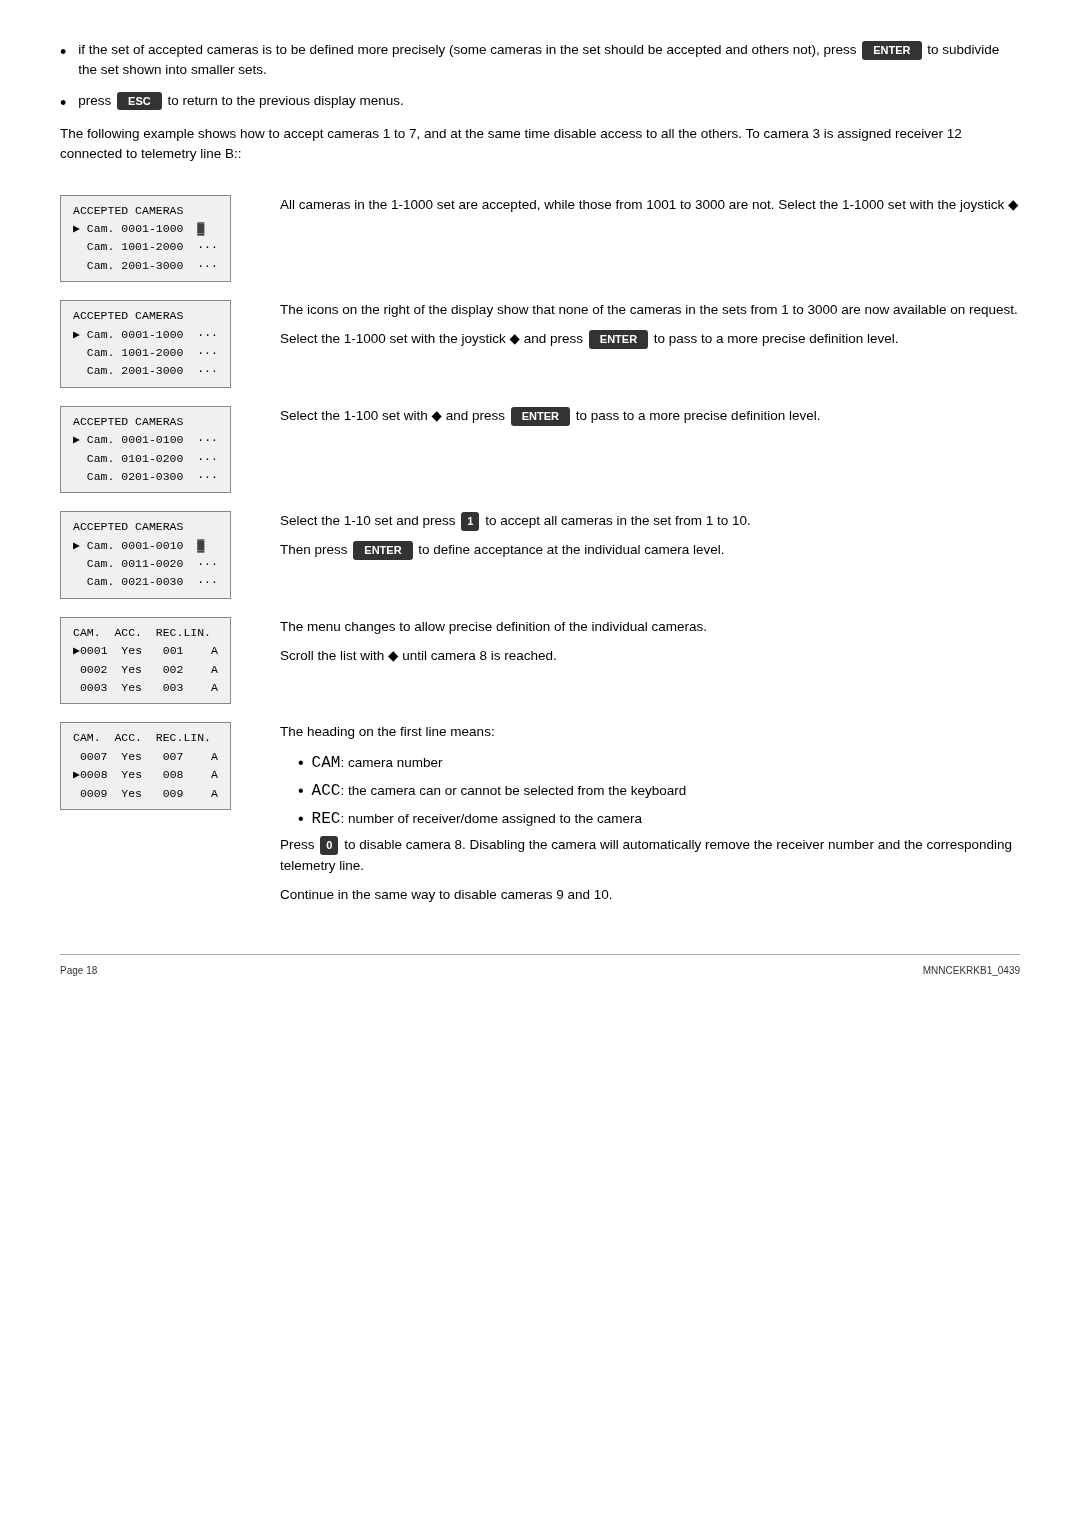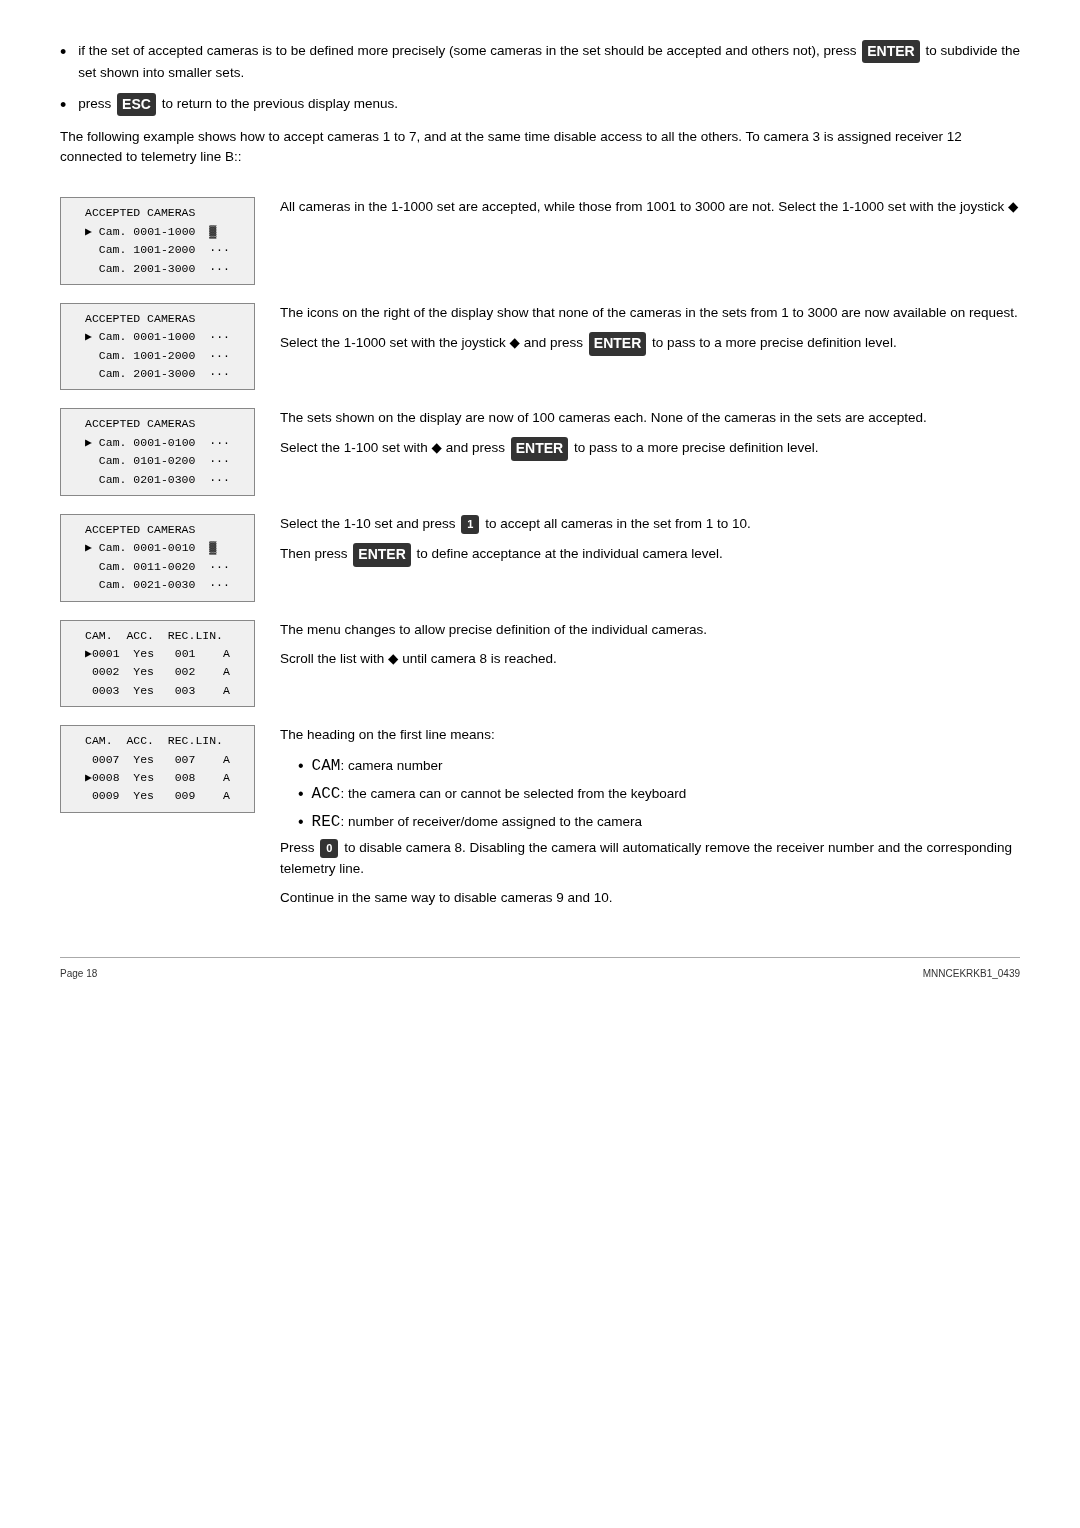--- a/index.html
+++ b/index.html
@@ -29,23 +29,23 @@
       line-height: 1.2;
     }
     .bullet-text {
       flex: 1;
     }
     .kbd-badge {
       display: inline-block;
       background: #333;
       color: #fff;
       font-family: Arial, sans-serif;
-      font-size: 14px;
+      font-size: 11px;
       font-weight: bold;
-      padding: 1px 5px;
+      padding: 1px 11px;
       border-radius: 3px;
       margin: 0 2px;
       vertical-align: middle;
     }
     .num-badge {
       display: inline-block;
       background: #333;
       color: #fff;
       font-family: Arial, sans-serif;
       font-size: 11px;
@@ -69,21 +69,21 @@
       width: 200px;
       flex-shrink: 0;
     }
     .two-col-right {
       flex: 1;
       line-height: 1.55;
     }
     .lcd-box {
       background: #f0f0f0;
       border: 1px solid #888;
-      padding: 6px 24px;
+      padding: 6px 12px;
       font-family: 'Courier New', Courier, monospace;
       font-size: 11.5px;
       line-height: 1.6;
       white-space: pre;
       display: inline-block;
       min-width: 170px;
     }
     .lcd-box .arrow { color: #000; }
     .right-col-para {
       margin-bottom: 8px;
@@ -170,23 +170,20 @@
   </div>
 
   <div class="two-col">
     <div class="two-col-left">
       <div class="lcd-box">ACCEPTED CAMERAS
 <span class="arrow">▶</span> Cam. 0001-0100  ···
   Cam. 0101-0200  ···
   Cam. 0201-0300  ···</div>
     </div>
     <div class="two-col-right">
-      <p class="right-col-para">
-        The sets shown on the display are now of 100 cameras each. None of the cameras in the sets are accepted.
-      </p>
       <p class="right-col-para">
         Select the 1-100 set with ◆ and press <span class="kbd-badge">ENTER</span> to pass to a more precise definition level.
       </p>
     </div>
   </div>
 
   <div class="two-col">
     <div class="two-col-left">
       <div class="lcd-box">ACCEPTED CAMERAS
 <span class="arrow">▶</span> Cam. 0001-0010  ▓

